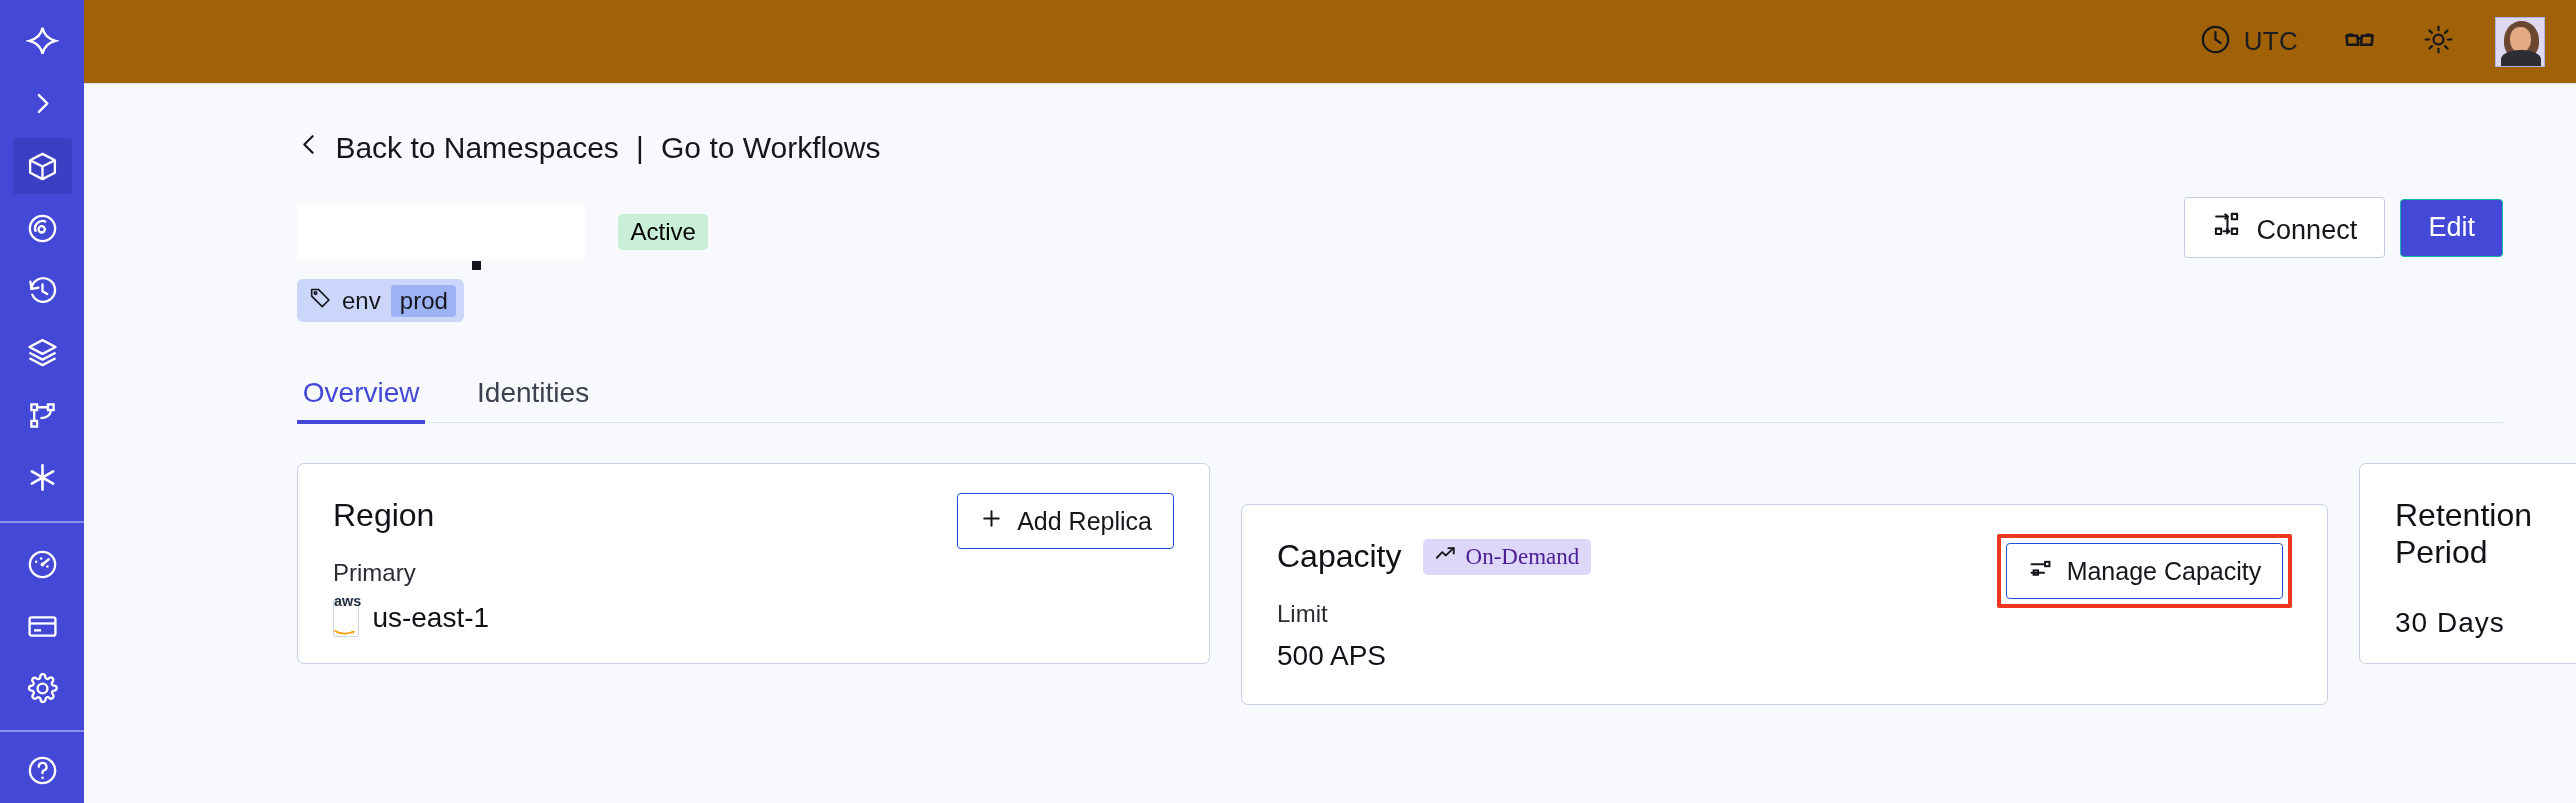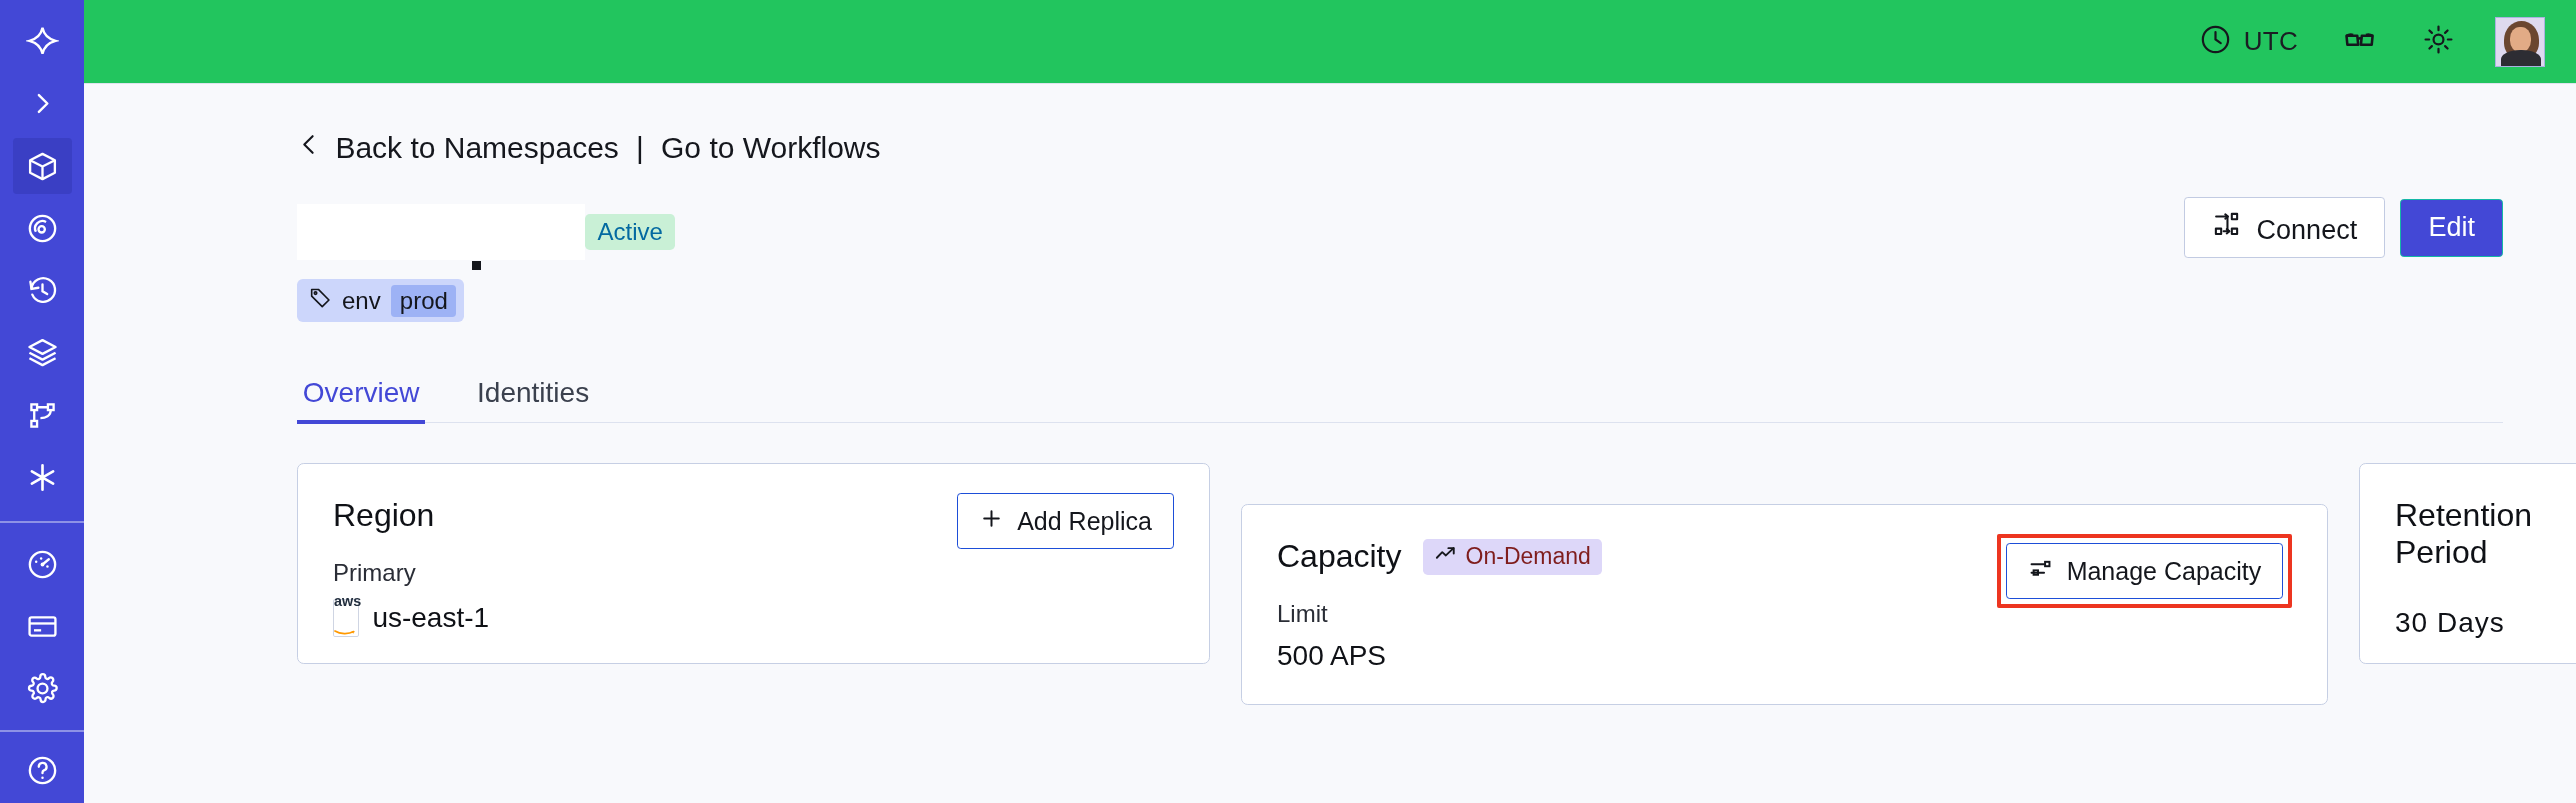--- a/index.html
+++ b/index.html
@@ -33,21 +33,21 @@
     width: 84px; height: 1.9px; background: #8e92e6; margin: 9.6px 0 13.4px 0;
   }
   .sb-divider.b2 { margin: 7.7px 0 9.6px 0; }
 
   
   .right { flex: 1; display: flex; flex-direction: column; min-width: 0; background: #f8f9fc; }
 
   
   .topbar {
     height: 84px; flex: 0 0 84px;
-    background: #22c55e;
+    background: #a16207;
     border-bottom: 1px solid #dfe3ee;
     display: flex; align-items: center; justify-content: flex-end;
     padding-right: 31px;
   }
   .tb-item {
     display: flex; align-items: center; gap: 11.5px;
     margin-left: 44px;
     cursor: pointer;
   }
   .tb-label { font-size: 26px; color: #1b1d23; letter-spacing: 0.3px; }
@@ -92,23 +92,23 @@
   .ns-name-redacted {
     width: 288px; height: 56px;
     background: #ffffff;
     position: relative;
   }
   .ns-name-redacted::after {
     content: ""; position: absolute; left: 175px; bottom: -9.6px;
     width: 8.6px; height: 8.6px; background: #15171d;
   }
   .status-badge {
-    background: #c9f0d6; color: #0369a1;
+    background: #c9f0d6; color: #000000;
     font-size: 24px; padding: 3.8px 12.5px;
-    border-radius: 4.8px; 
+    border-radius: 4.8px; margin-left: 33px;
   }
   .title-actions {
     position: absolute; right: 73px; top: 31px;
     display: flex; align-items: center; gap: 15.3px;
   }
   .btn {
     display: inline-flex; align-items: flex-end; gap: 15.3px;
     font-size: 27px; cursor: pointer;
     border-radius: 3.8px;
   }
@@ -168,22 +168,22 @@
     flex: 0 0 auto;
   }
   .card.region   { width: 913px; }
   .card.capacity { width: 1087px; margin-top: 41px; }
   .card.retention{ width: 307px; }
 
   .card-head { display: flex; align-items: center; gap: 21px; }
   .card-title { font-size: 32px; color: #0f1116; font-weight: 400; }
   .badge-ondemand {
     display: inline-flex; align-items: center; gap: 8.6px;
-    background: #ddd7f9; color: #7f1d1d;
-    font-size: 23px; padding: 3.8px 11.5px; border-radius: 4.8px;
+    background: #ddd7f9; color: #4c1d95;
+    font-size: 23px; padding: 3.8px 11.5px; border-radius: 4.8px; font-family: Liberation Serif, serif;
   }
   .card-sub { font-size: 24px; color: #2a2d36; margin-top: 25px; }
   .card-val { font-size: 28px; color: #0f1116; margin-top: 11.5px;
               display: flex; align-items: center; gap: 13.4px; }
   .retention .card-val { margin-top: 36px; letter-spacing: 1px; }
 
   .card-action { position: absolute; right: 35px; top: 29px; }
   .btn-card {
     background: #fff; border: 1px solid #1d4ed8; border-radius: 3.8px;
     font-size: 25px; color: #14161c;

